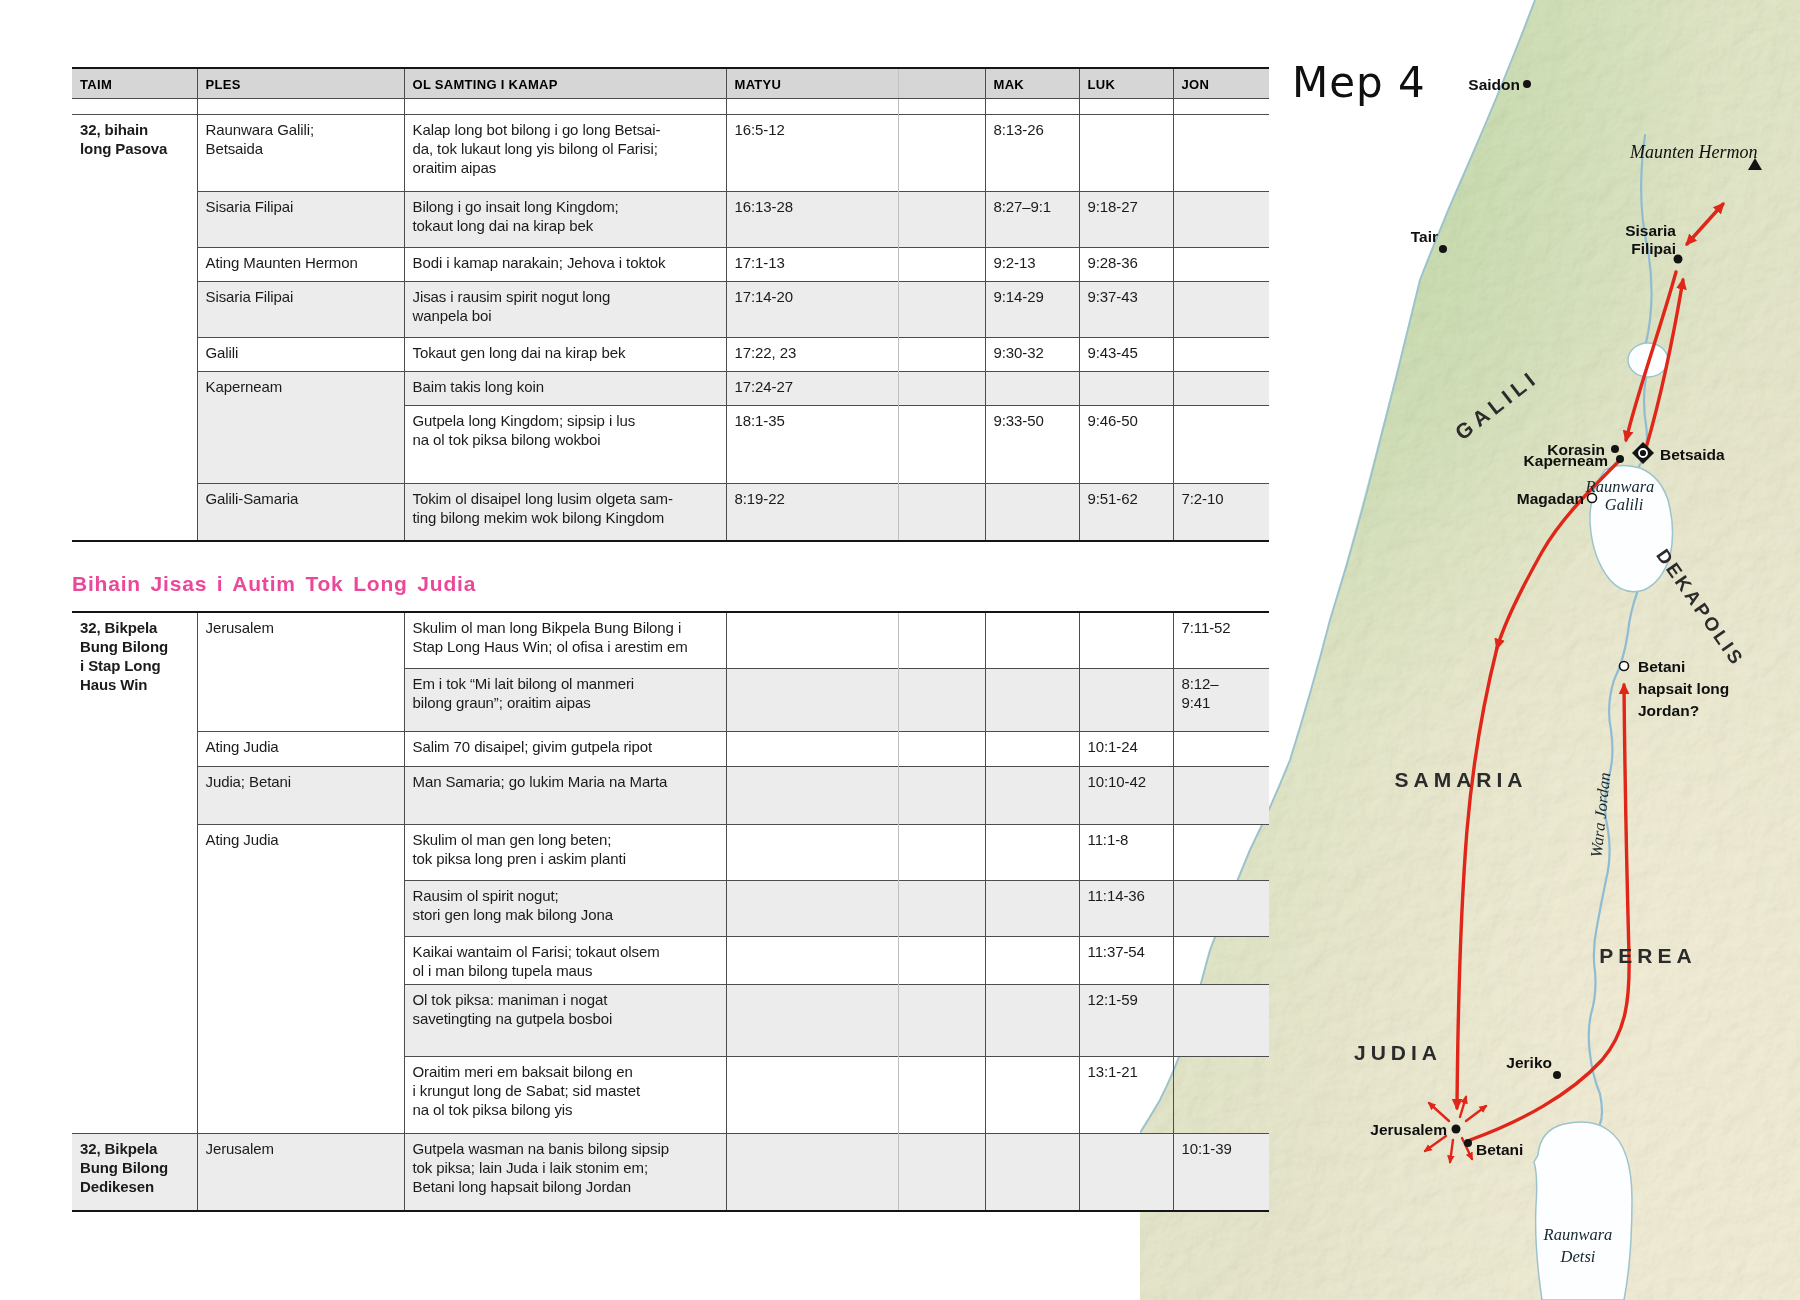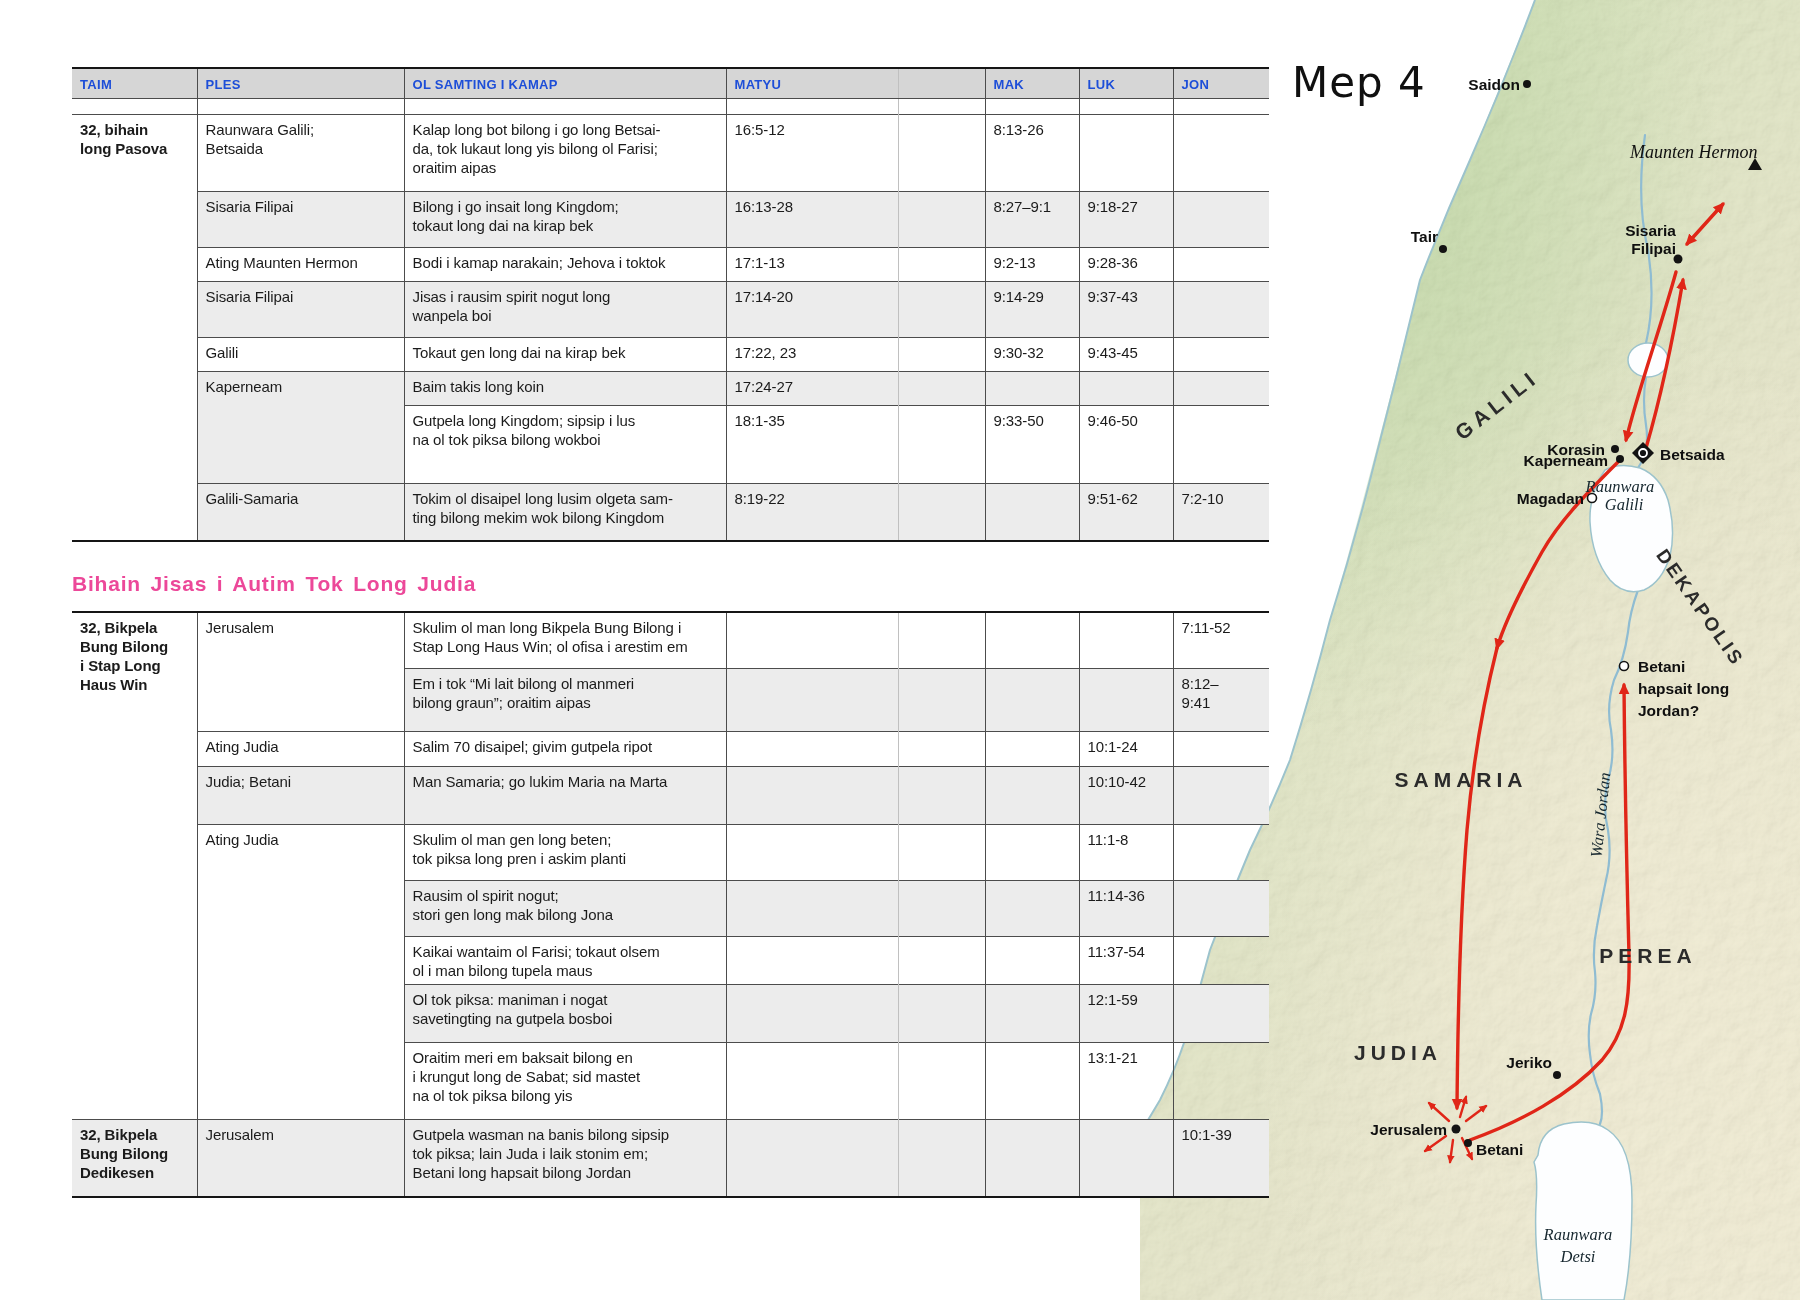--- a/index.html
+++ b/index.html
@@ -22,41 +22,41 @@
   .coast{fill:none;stroke:#9cc3cc;stroke-width:2;}
 
   
   .content{position:absolute;left:72px;top:67px;width:1197px;z-index:1;}
   h2.sect{font-size:21px;font-weight:bold;letter-spacing:0.8px;word-spacing:3px;
           margin:30px 0 15px 0;color:#ec4899;}
   .jtable{border-collapse:collapse;table-layout:fixed;width:1197px;
           border-top:2px solid #151515;border-bottom:2px solid #151515;}
   .jtable th{background:#d6d6d6;font-size:13px;font-weight:bold;text-align:left;
              padding:6px 8px 5px 8px;height:18px;border-bottom:1px solid #4c4c4c;
-             letter-spacing:0.3px;vertical-align:middle;color:#1d4ed8;}
+             letter-spacing:0.3px;vertical-align:middle;color:#000000;}
   .jtable td{vertical-align:top;padding:5px 8px 4px 8px;font-size:15px;line-height:19px;
              white-space:pre-line;letter-spacing:-0.1px;}
   .jtable tbody td{border-top:1px solid #4c4c4c;}
   .jtable.no-head tbody tr:first-child td{border-top:none;}
   .jtable th,.jtable td{border-left:1px solid #4c4c4c;}
   .jtable th.c-taim,.jtable td.c-taim{border-left:none;}
   .jtable th.c-m2,.jtable td.c-m2{border-left:1px solid #c0c0c0;}
   .jtable thead tr.spacer td{height:15px;padding:0;border-top:none;}
   .jtable tbody tr.shade td{background:#ececec;}
   .jtable td.c-taim{font-weight:bold;background:#ffffff;}
   .jtable td.spanc{background:#ffffff;}
   
   #t1 tbody tr:nth-child(1){height:77px}#t1 tbody tr:nth-child(2){height:56px}
   #t1 tbody tr:nth-child(3){height:34px}#t1 tbody tr:nth-child(4){height:56px}
   #t1 tbody tr:nth-child(5){height:34px}#t1 tbody tr:nth-child(6){height:34px}
   #t1 tbody tr:nth-child(7){height:78px}#t1 tbody tr:nth-child(8){height:57px}
   #t2 tbody tr:nth-child(1){height:57px}#t2 tbody tr:nth-child(2){height:63px}
   #t2 tbody tr:nth-child(3){height:35px}#t2 tbody tr:nth-child(4){height:58px}
   #t2 tbody tr:nth-child(5){height:56px}#t2 tbody tr:nth-child(6){height:56px}
-  #t2 tbody tr:nth-child(7){height:40px}#t2 tbody tr:nth-child(8){height:58px}
+  #t2 tbody tr:nth-child(7){height:40px}#t2 tbody tr:nth-child(8){height:72px}
   #t2 tbody tr:nth-child(9){height:77px}#t2 tbody tr:nth-child(10){height:77px}
 </style>
 </head>
 <body>
 
 <div class="stage">
 
   <div class="map-wrap">
     <svg width="660" height="1300" viewBox="1140 0 660 1300">
       <defs>

